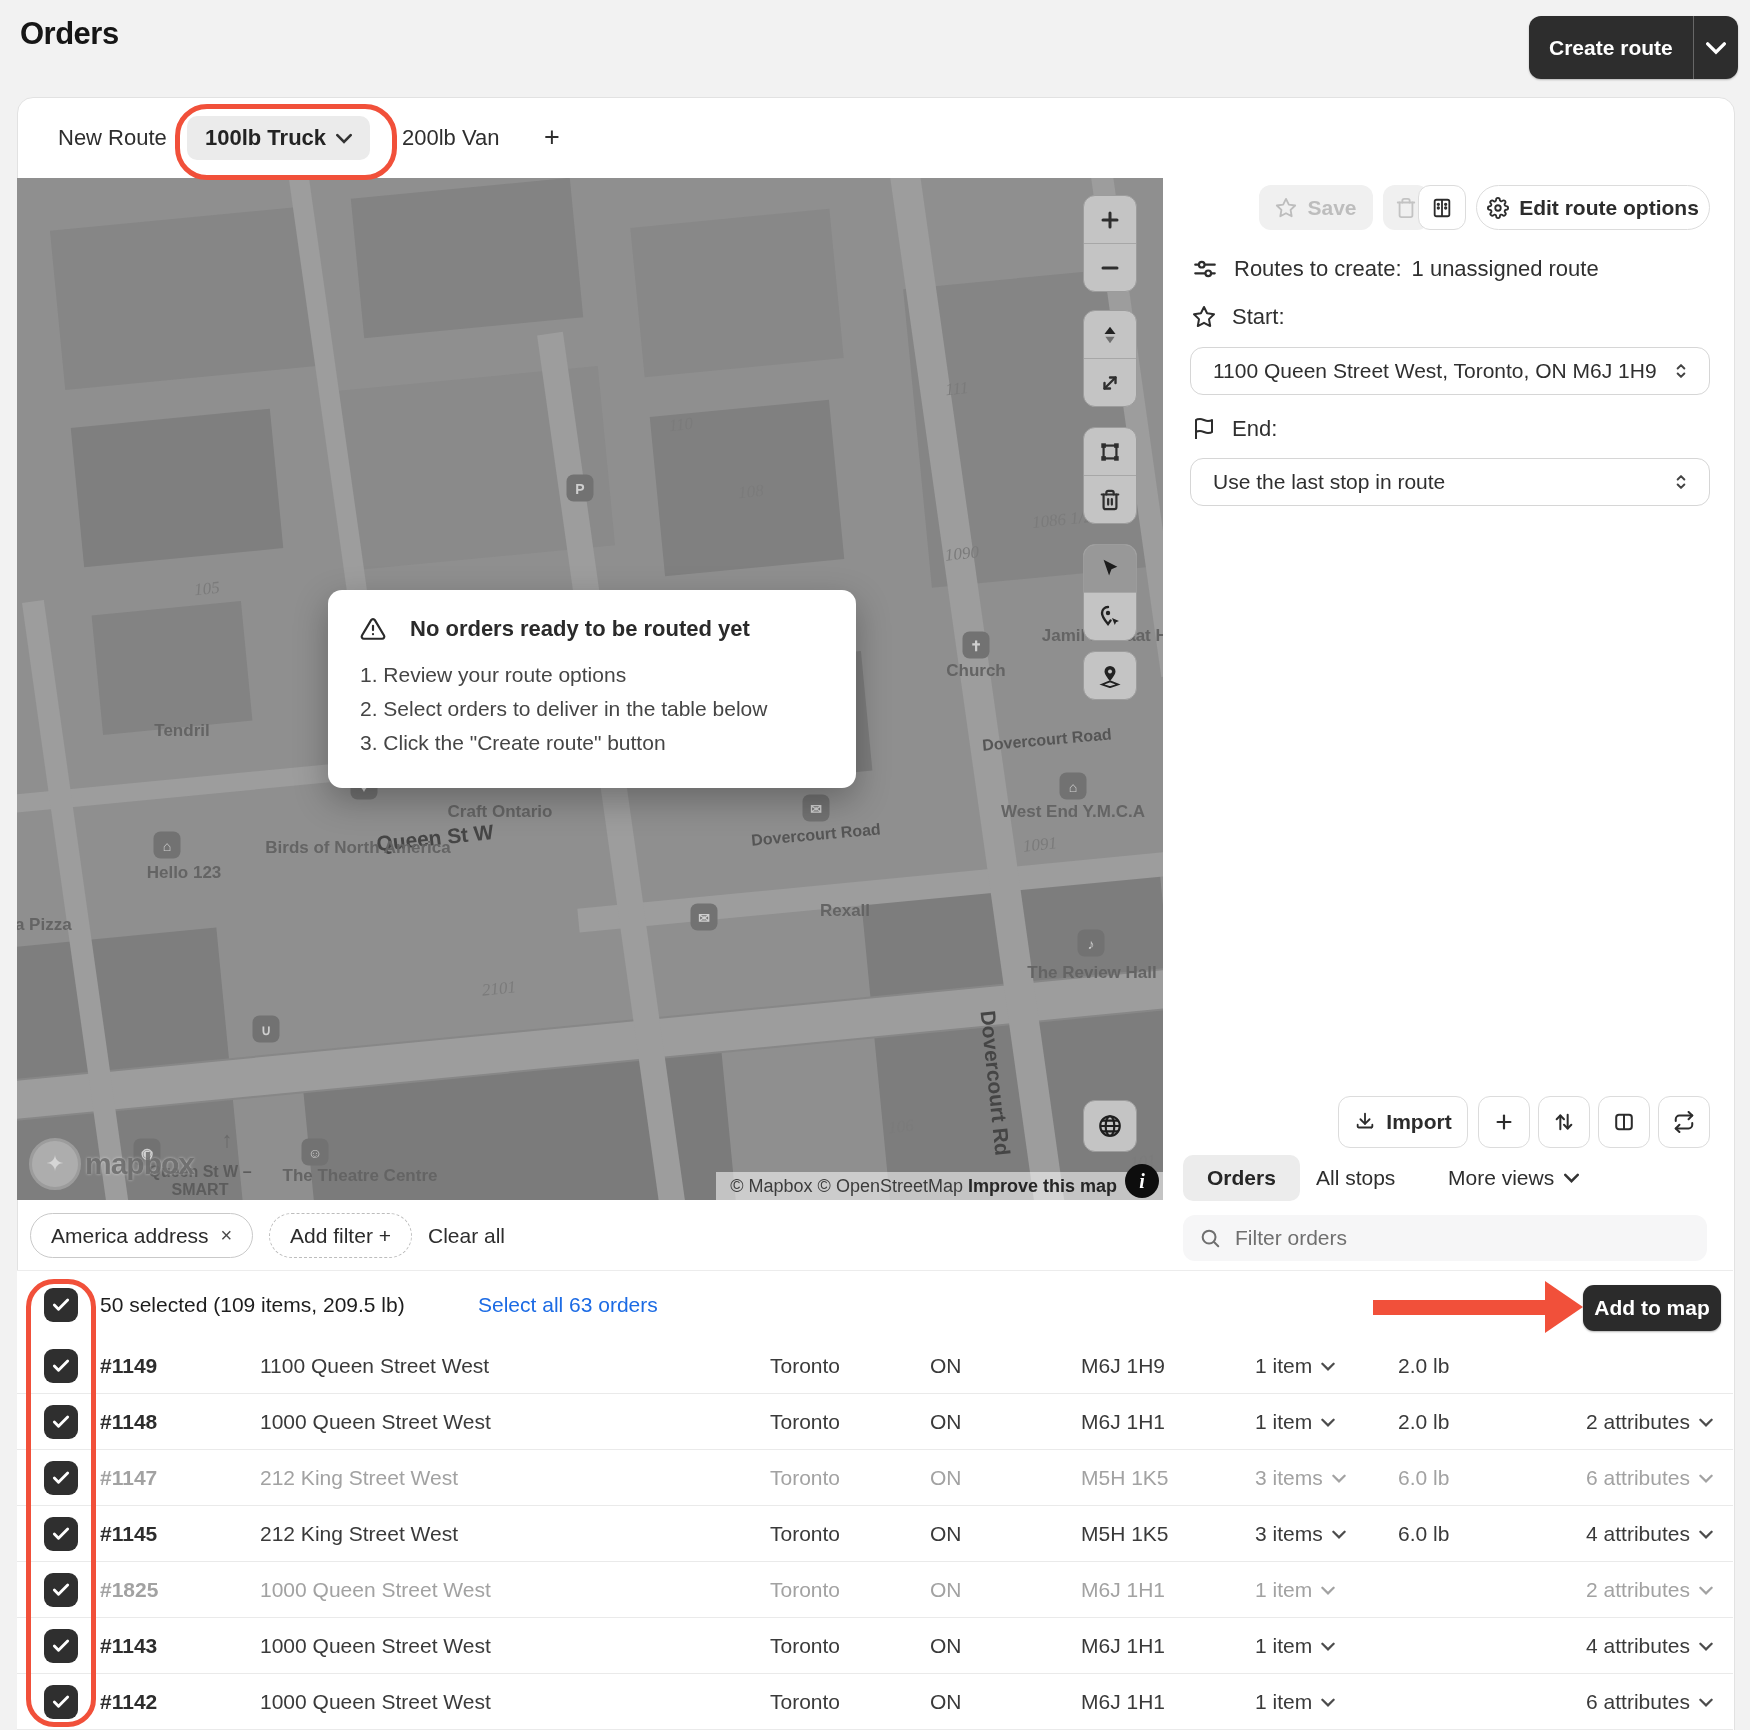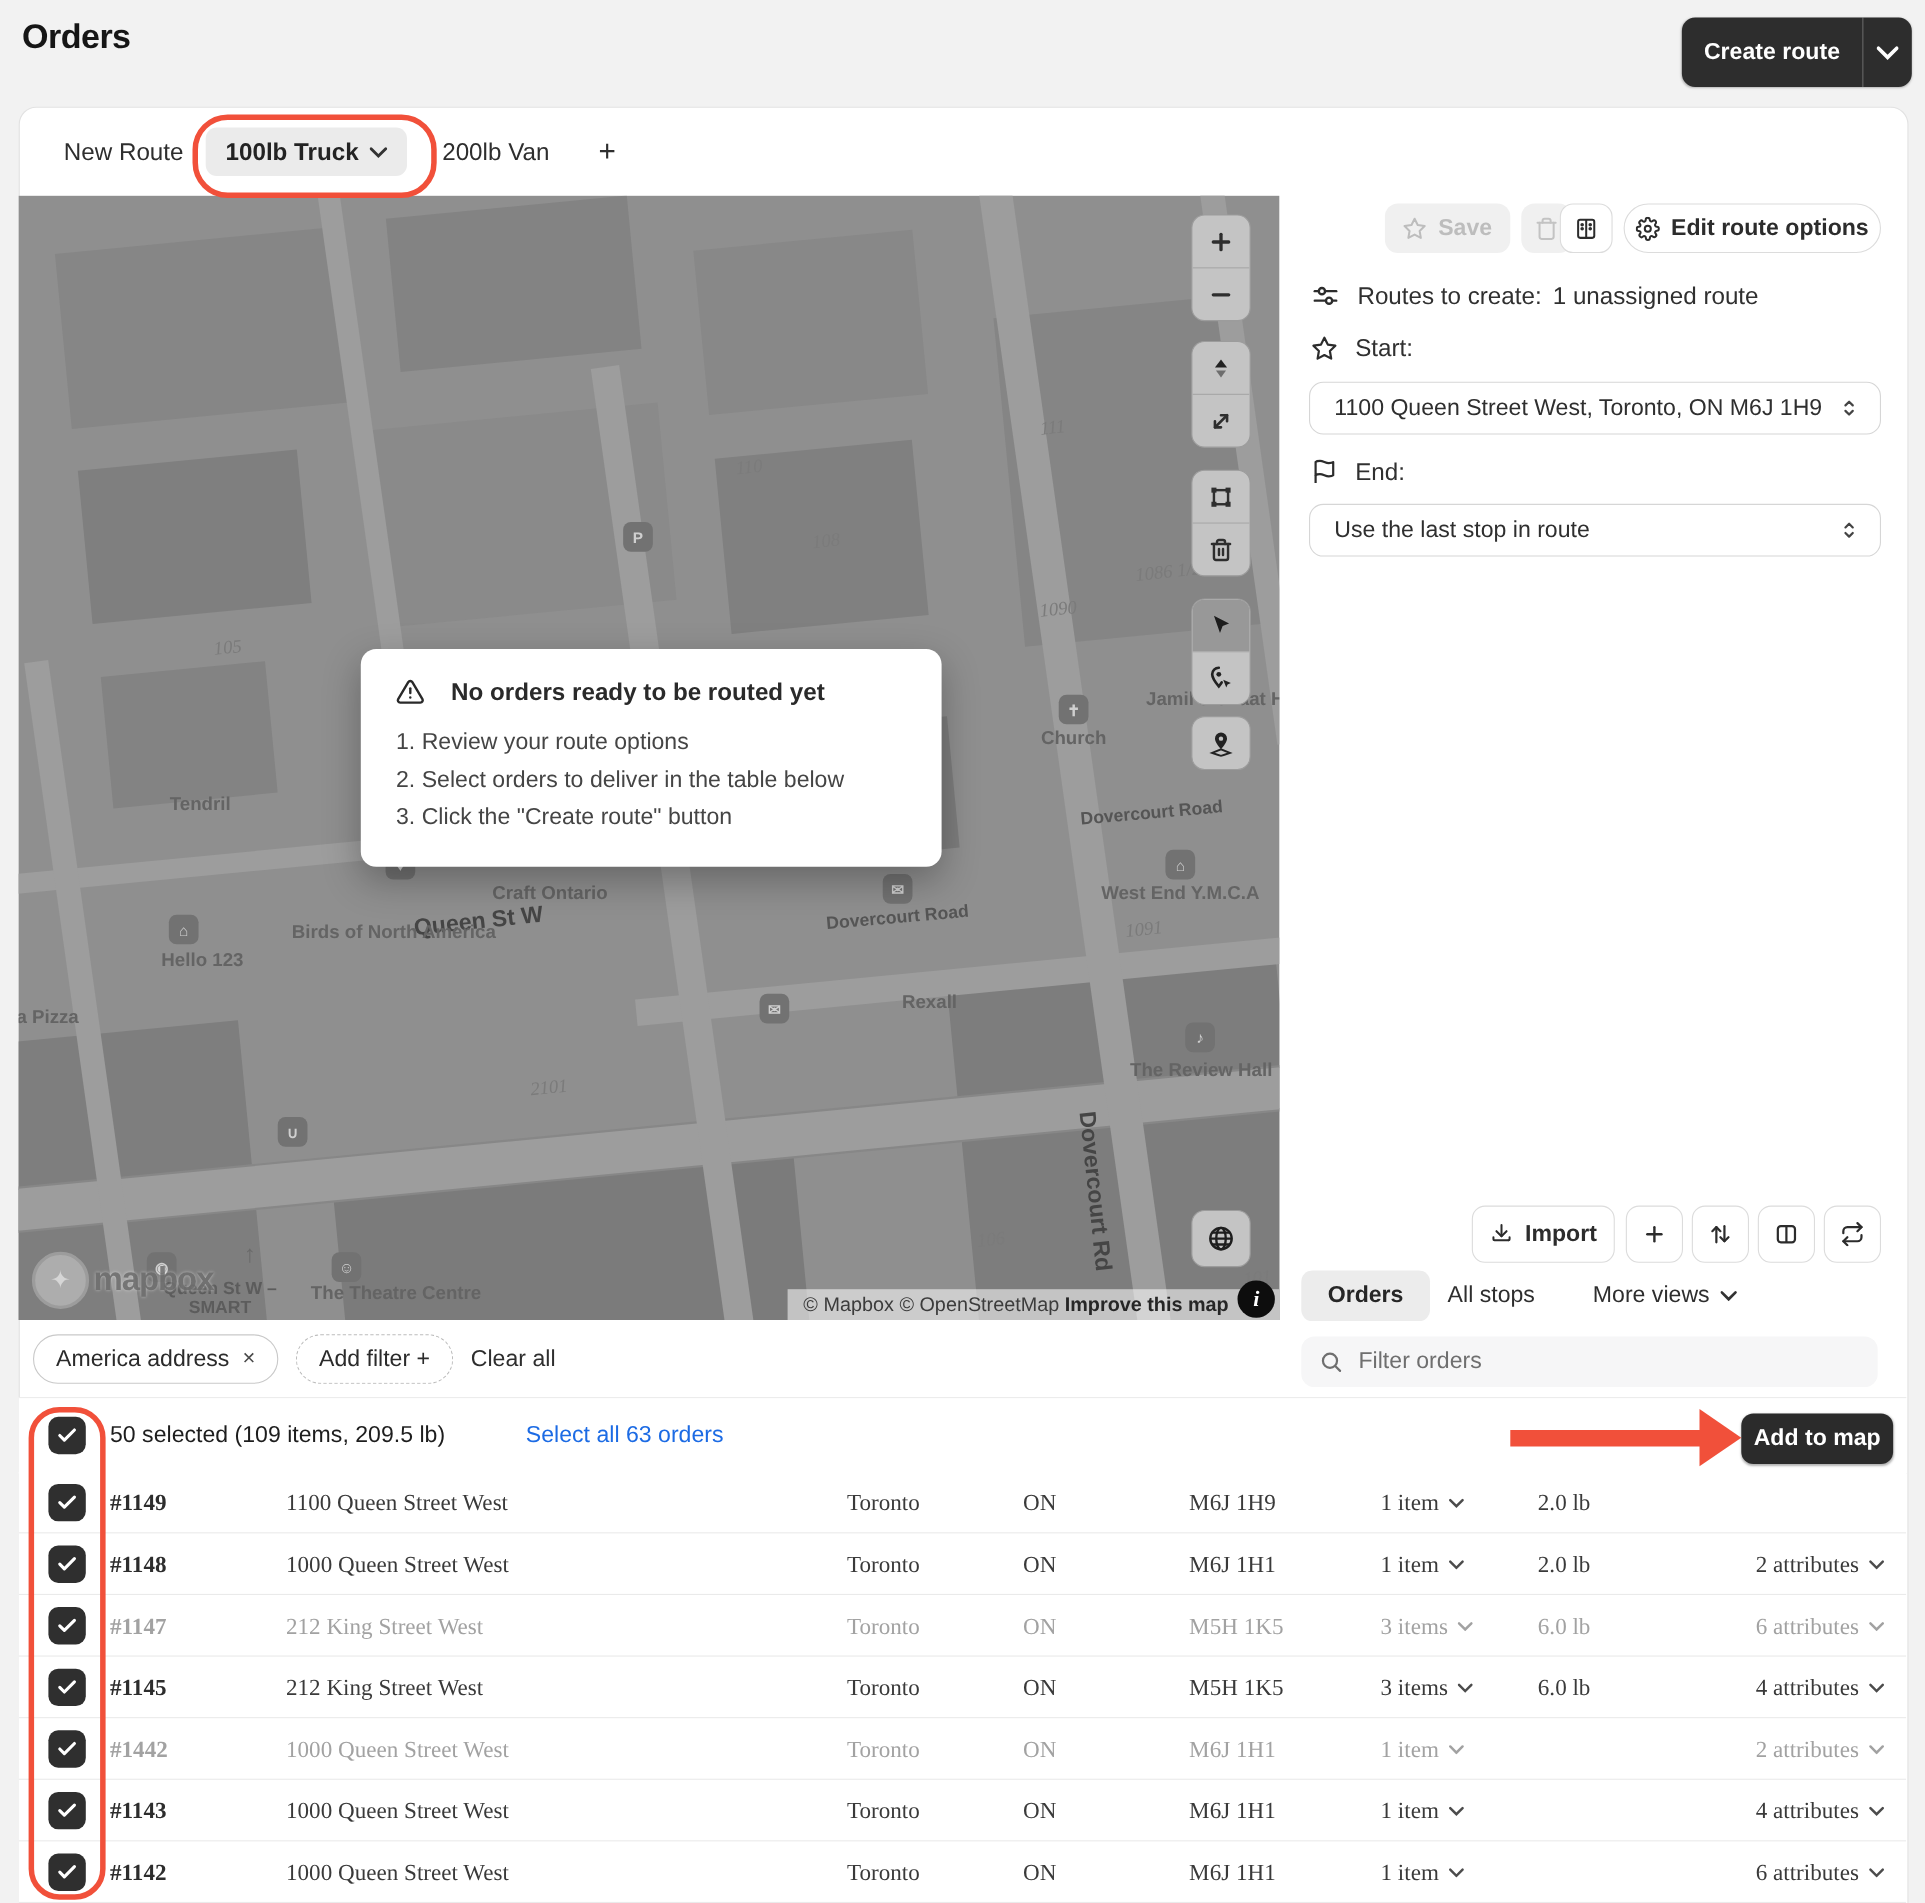--- a/index.html
+++ b/index.html
@@ -114,21 +114,21 @@
   .sel-summary{position:absolute;left:83px;top:0;height:68px;display:flex;align-items:center;font-size:21px;color:#1d1d1d;}
   .sel-all{position:absolute;left:461px;top:0;height:68px;display:flex;align-items:center;font-size:21px;
     color:#1c6be4;cursor:pointer;}
   .add-map-btn{position:absolute;left:1566px;top:14px;width:138px;height:46px;background:#2b2b2b;color:#fff;
     border-radius:11px;display:flex;align-items:center;justify-content:center;font-size:21px;font-weight:700;cursor:pointer;
     box-shadow:0 1px 2px rgba(0,0,0,.3);}
 
   
   .table{left:17px;top:1338px;width:1716px;height:392px;overflow:hidden;background:#fff;}
   .order-row{position:relative;width:100%;height:56px;border-bottom:1px solid #eaeaea;font-size:21px;color:#3a3a3a;box-sizing:border-box;}
-  .order-row .cell{position:absolute;top:0;height:56px;display:flex;align-items:center;font-family:Liberation Serif, serif;}
+  .order-row .cell{position:absolute;top:0;height:56px;display:flex;align-items:center;}
   .c-id{left:83px;font-weight:700;color:#2d2d2d;}
   .c-addr{left:243px;}
   .c-city{left:753px;}
   .c-prov{left:913px;}
   .c-postal{left:1064px;}
   .c-items{left:1238px;gap:9px;cursor:pointer;}
   .c-weight{left:1381px;}
   .c-attrs{right:20px;gap:9px;cursor:pointer;}
   .order-row.dimmed, .order-row.dimmed .c-id{color:#a2a2a2;}
   .chev{color:#4c4c4c;}
@@ -636,21 +636,21 @@
           </svg>
         </span>
     </span>
   </div>
     <div class="order-row dimmed">
     <span class="checkbox" style="left:27px;top:11px;">
       <svg width="20" height="20" viewBox="0 0 24 24" stroke="#fff" stroke-width="3.4" fill="none" stroke-linecap="round" stroke-linejoin="round">
           <polyline points="20 6 9 17 4 12"></polyline>
         </svg>
     </span>
-    <span class="cell c-id">#1442</span>
+    <span class="cell c-id">#1825</span>
     <span class="cell c-addr">1000 Queen Street West</span>
     <span class="cell c-city">Toronto</span>
     <span class="cell c-prov">ON</span>
     <span class="cell c-postal">M6J 1H1</span>
     <span class="cell c-items">
       <span class="t">1 item</span>
       <span class="chev">
           <svg width="14" height="9" viewBox="0 0 12 8">
             <path d="M1 1.5l5 5 5-5" fill="none" stroke="currentColor" stroke-width="2" stroke-linecap="round"></path>
           </svg>

